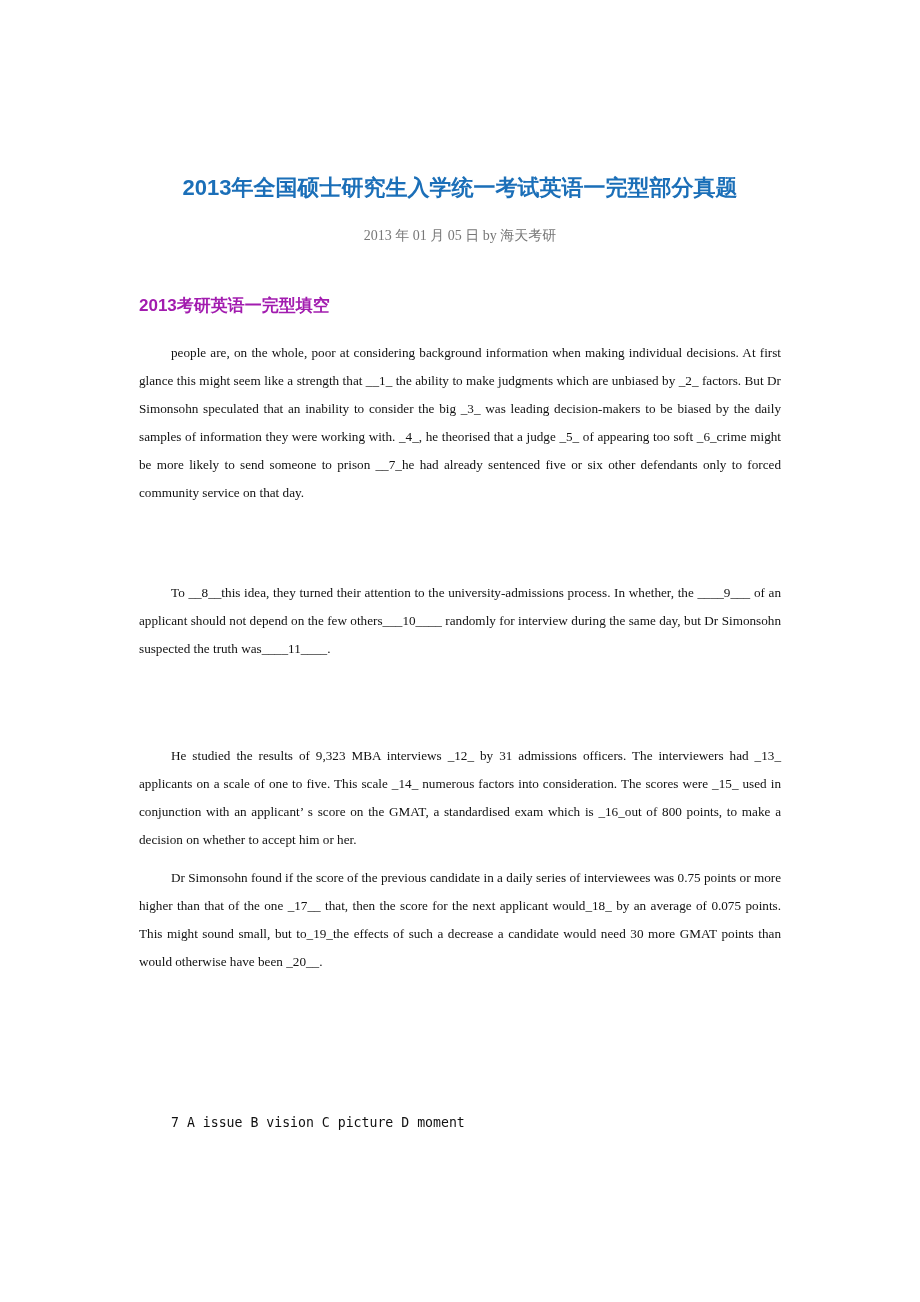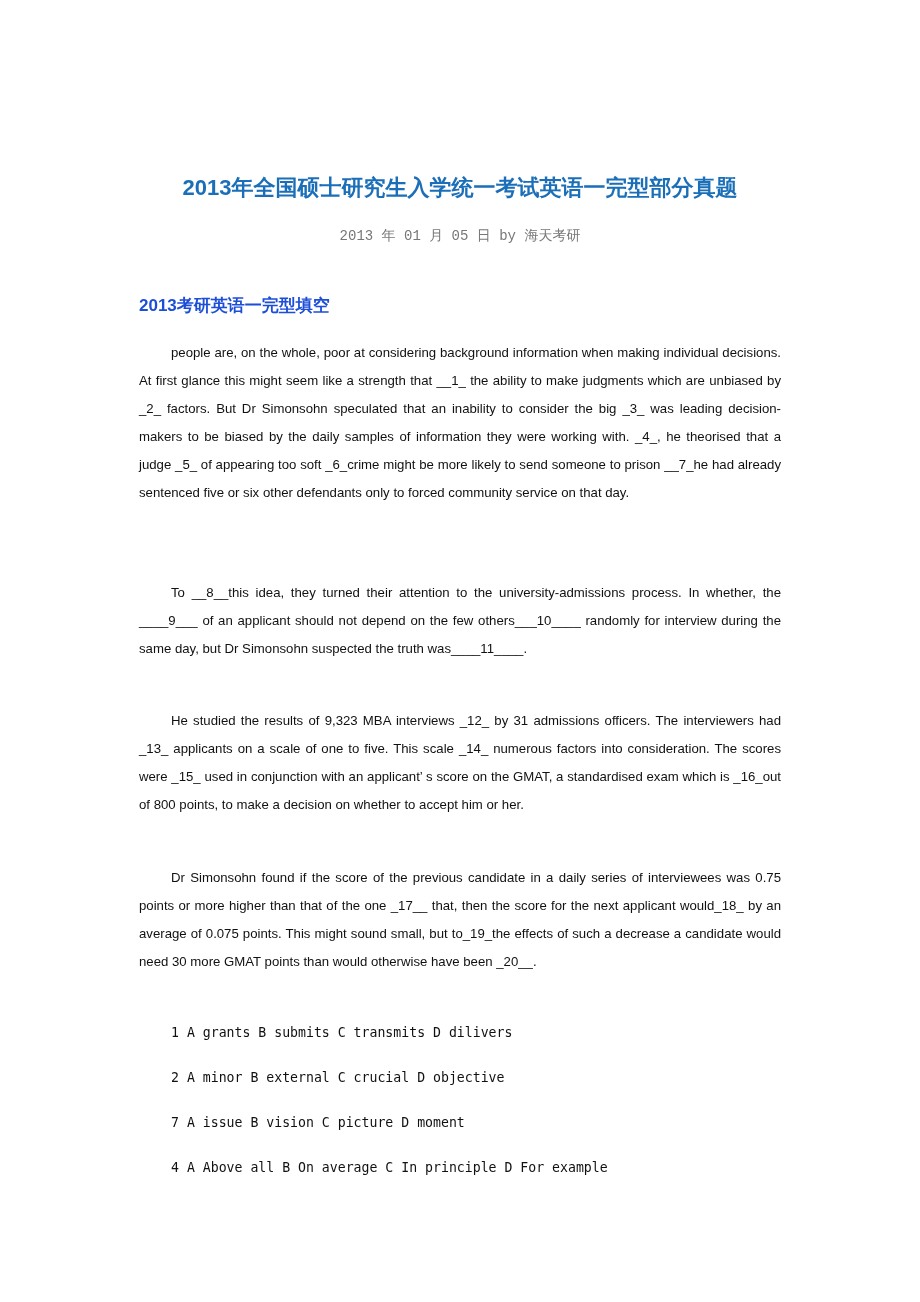--- a/index.html
+++ b/index.html
@@ -5,38 +5,38 @@
     html, body { margin: 0; padding: 0; background: #ffffff; }
     body { width: 920px; height: 1302px; position: relative; overflow: hidden; }
     .page { position: absolute; left: 0; top: 0; width: 920px; height: 1302px; margin-top: 30px; }
     .title {
       position: absolute; left: 0; top: 143px; width: 920px; text-align: center;
       font-family: "Liberation Sans", "DejaVu Sans", sans-serif;
       font-weight: bold; font-size: 22px; color: #1b6fb8; letter-spacing: 0px;
     }
     .byline {
       position: absolute; left: 0; top: 197px; width: 920px; text-align: center;
-      font-family: Liberation Mono, monospace;
+      font-family: Liberation Serif, serif;
       font-size: 14px; color: #777777;
     }
     .section-heading {
       position: absolute; left: 139px; top: 264px;
       font-family: "Liberation Sans", "DejaVu Sans", sans-serif;
-      font-weight: bold; font-size: 17px; color: #1d4ed8;
+      font-weight: bold; font-size: 17px; color: #a21caf;
     }
     .body-text {
       position: absolute; left: 139px; width: 642px;
-      font-family: Liberation Sans, sans-serif;
+      font-family: Liberation Serif, serif;
       font-size: 13.2px; line-height: 27.9px; color: #111111;
       text-align: justify; margin: 0;
     }
     .body-text.indent { text-indent: 32px; }
     .p1 { top: 309px; }
     .p2 { top: 549px; }
-    .p3 { top: 677px; }
+    .p3 { top: 712px; }
     .p4 { top: 834px; }
     .option {
       position: absolute; left: 171px;
       font-family: "DejaVu Sans Mono", "Liberation Mono", monospace;
       font-size: 13.2px; color: #111111; white-space: pre;
     }
     .o1 { top: 995px; }
     .o2 { top: 1040px; }
     .o3 { top: 1085px; }
     .o4 { top: 1130px; }
@@ -47,17 +47,14 @@
 <div class="page">
   <div class="title">2013年全国硕士研究生入学统一考试英语一完型部分真题</div>
   <div class="byline">2013 年 01 月 05 日 by 海天考研</div>
   <div class="section-heading">2013考研英语一完型填空</div>
 
   <p class="body-text indent p1">people are, on the whole, poor at considering background information when making individual decisions. At first glance this might seem like a strength that __1_ the ability to make judgments which are unbiased by _2_ factors. But Dr Simonsohn speculated that an inability to consider the big _3_ was leading decision-makers to be biased by the daily samples of information they were working with. _4_, he theorised that a judge _5_ of appearing too soft _6_crime might be more likely to send someone to prison __7_he had already sentenced five or six other defendants only to forced community service on that day.</p>
   <p class="body-text indent p2">To __8__this idea, they turned their attention to the university-admissions process. In whether, the ____9___ of an applicant should not depend on the few others___10____ randomly for interview during the same day, but Dr Simonsohn suspected the truth was____11____.</p>
   <p class="body-text indent p3">He studied the results of 9,323 MBA interviews _12_ by 31 admissions officers. The interviewers had _13_ applicants on a scale of one to five. This scale _14_ numerous factors into consideration. The scores were _15_ used in conjunction with an applicant’ s score on the GMAT, a standardised exam which is _16_out of 800 points, to make a decision on whether to accept him or her.</p>
   <p class="body-text indent p4">Dr Simonsohn found if the score of the previous candidate in a daily series of interviewees was 0.75 points or more higher than that of the one _17__ that, then the score for the next applicant would_18_ by an average of 0.075 points. This might sound small, but to_19_the effects of such a decrease a candidate would need 30 more GMAT points than would otherwise have been _20__.</p>
 
-  <div class="option o1">1 A grants B submits C transmits D dilivers</div>
-  <div class="option o2">2 A minor B external C crucial D objective</div>
   <div class="option o3">7 A issue B vision C picture D moment</div>
-  <div class="option o4">4 A Above all B On average C In principle D For example</div>
 </div>
 
 </body></html>

